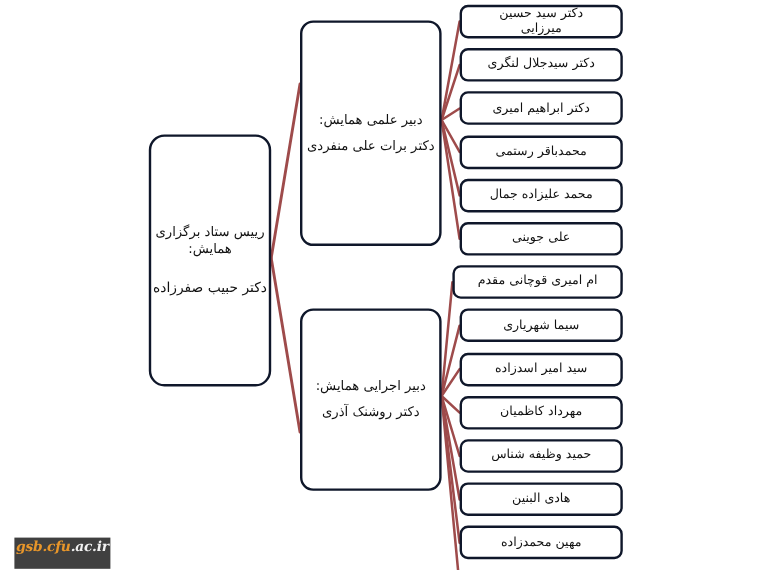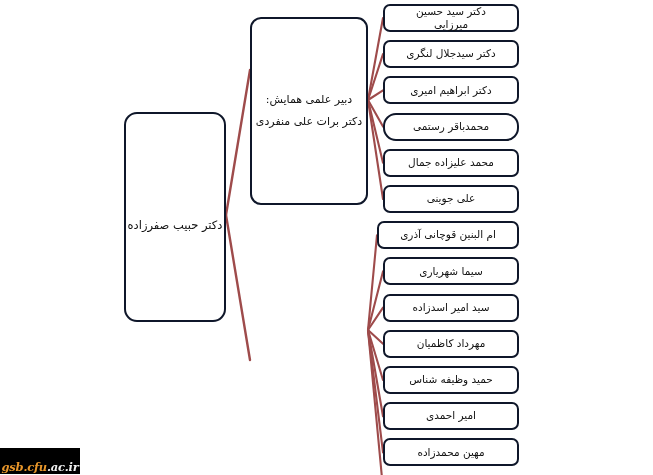--- a/index.html
+++ b/index.html
@@ -49,23 +49,23 @@
     border-radius:7px;
     font-size:10.5px;
   }
   .chip.two .txt{line-height:1.2;font-size:10.5px;}
   .chip.wide{left:377px;width:142px;}
   .chip .txt{padding:0 3px;white-space:nowrap;}
   .chip.two .txt{white-space:normal;}
 
   
   #watermark{
-    position:absolute;left:0;top:448px;width:80px;height:26px;
-    background:#000000;
-    display:flex;align-items:flex-end;justify-content:center;
+    position:absolute;left:12px;top:448px;width:80px;height:26px;
+    background:#404040;
+    display:flex;align-items:flex-start;justify-content:center;
     z-index:9;direction:ltr;
   }
   #watermark .wm{
     font-family:"DejaVu Serif","Liberation Serif",serif;
     font-style:italic;font-weight:bold;font-size:11.5px;
     letter-spacing:-0.2px;white-space:nowrap;
   }
   #watermark .g{color:#e8962a;}
   #watermark .d{color:#e8962a;}
   #watermark .r{color:#f2f2f2;}
@@ -89,68 +89,75 @@
       <line x1="368" y1="330" x2="383" y2="307.6" stroke="#9e4b4b" stroke-width="2.1" stroke-linecap="round"></line>
       <line x1="368" y1="330" x2="383" y2="343.8" stroke="#9e4b4b" stroke-width="2.1" stroke-linecap="round"></line>
       <line x1="368" y1="330" x2="383" y2="380" stroke="#9e4b4b" stroke-width="2.1" stroke-linecap="round"></line>
       <line x1="368" y1="330" x2="383" y2="416.20000000000005" stroke="#9e4b4b" stroke-width="2.1" stroke-linecap="round"></line>
       <line x1="368" y1="330" x2="383" y2="452.40000000000003" stroke="#9e4b4b" stroke-width="2.1" stroke-linecap="round"></line>
       <line x1="368" y1="330" x2="383" y2="488.6" stroke="#9e4b4b" stroke-width="2.1" stroke-linecap="round"></line>
     </svg>
 
   <div class="node" id="root">
     <span class="txt">
+      <span>رییس ستاد برگزاری همایش:</span>
       <span class="nm">دکتر حبیب صفرزاده</span>
     </span>
   </div>
 
   <div class="node sec" id="sec-sci">
     <span class="txt">
       <span class="role">دبیر علمی همایش:</span>
       <span class="nm">دکتر برات علی منفردی</span>
     </span>
   </div>
 
+  <div class="node sec" id="sec-exec">
+    <span class="txt">
+      <span class="role">دبیر اجرایی همایش:</span>
+      <span class="nm">دکتر روشنک آذری</span>
+    </span>
+  </div>
 
   <div id="chips">
       <div class="node chip two" style="top: 4px;">
         <span class="txt"><span>دکتر سید حسین</span><span style="display: block;">میرزایی</span></span>
       </div>
       <div class="node chip" style="top: 40.2px;">
         <span class="txt">دکتر سیدجلال لنگری</span>
       </div>
       <div class="node chip" style="top: 76.4px;">
         <span class="txt">دکتر ابراهیم امیری</span>
       </div>
-      <div class="node chip" style="top: 112.6px; border-radius: 13px;">
+      <div class="node chip" style="top: 112.6px;">
         <span class="txt">محمدباقر رستمی</span>
       </div>
       <div class="node chip" style="top: 148.8px;">
         <span class="txt">محمد علیزاده جمال</span>
       </div>
       <div class="node chip" style="top: 185px;">
         <span class="txt">علی جوینی</span>
       </div>
       <div class="node chip wide" style="top: 221.2px;">
-        <span class="txt">ام البنین قوچانی آذری</span>
+        <span class="txt">ام امیری قوچانی مقدم</span>
       </div>
       <div class="node chip" style="top: 257.4px;">
         <span class="txt">سیما شهریاری</span>
       </div>
       <div class="node chip" style="top: 293.6px;">
         <span class="txt">سید امیر اسدزاده</span>
       </div>
       <div class="node chip" style="top: 329.8px;">
         <span class="txt">مهرداد کاظمیان</span>
       </div>
       <div class="node chip" style="top: 366px;">
         <span class="txt">حمید وظیفه شناس</span>
       </div>
       <div class="node chip" style="top: 402.2px;">
-        <span class="txt">امیر احمدی</span>
+        <span class="txt">هادی البنین</span>
       </div>
       <div class="node chip" style="top: 438.4px;">
         <span class="txt">مهین محمدزاده</span>
       </div>
       <div class="node chip" style="top: 474.6px;"></div>
     </div>
 
   <div id="watermark">
     <span class="wm"><span class="g">gsb</span><span class="d">.cfu</span><span class="r">.ac.ir</span></span>
   </div>

